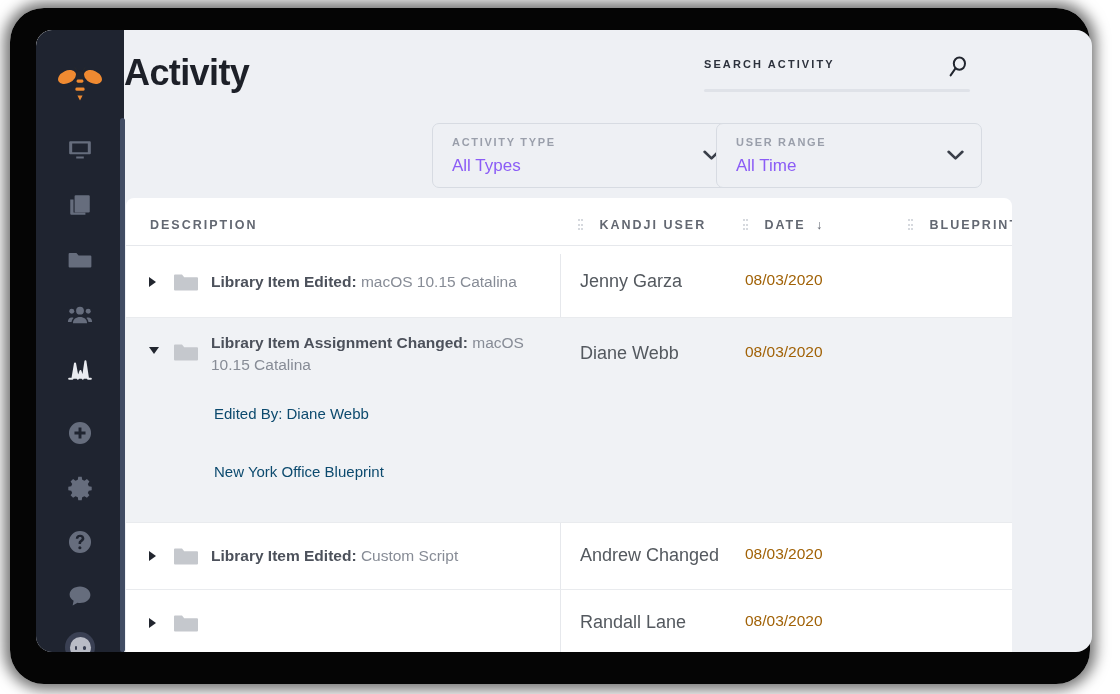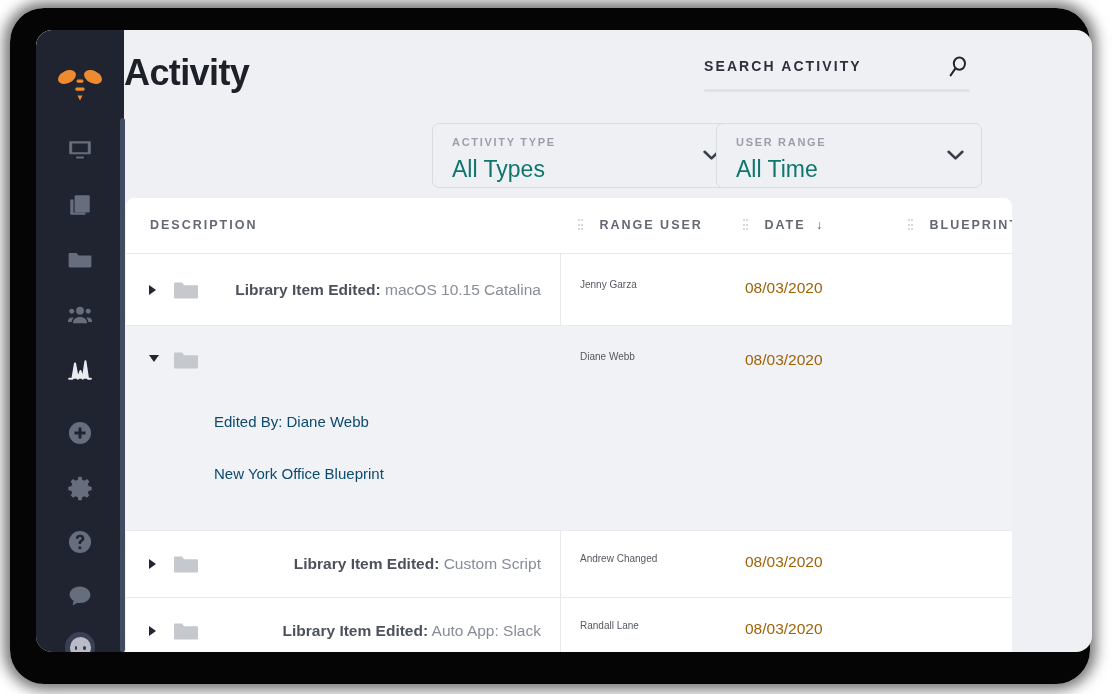--- a/index.html
+++ b/index.html
@@ -93,21 +93,21 @@
 
   .page-title {
     position: absolute; left: 88px; top: 22px;
     font-size: 36px; font-weight: bold; color: #1d2028;
     letter-spacing: -0.6px;
   }
 
   
   .search-wrap { position: absolute; left: 668px; top: 28px; width: 266px; }
   .search-label {
-    font-size: 14px; font-weight: bold; color: #2c313c;
+    font-size: 11px; font-weight: bold; color: #2c313c;
     letter-spacing: 2.1px;
   }
   .search-rule {
     position: absolute; left: 0; top: 31px;
     width: 266px; height: 3px; background: #dfe2e8; border-radius: 2px;
   }
   .search-icon { position: absolute; right: 0; top: -4px; }
 
   
   .select {
@@ -116,34 +116,34 @@
     border: 1px solid #d7dbe2; border-radius: 7px;
   }
   .select.type { left: 396px; width: 306px; }
   .select.range { left: 680px; width: 266px; }
   .select-label {
     position: absolute; left: 19px; top: 12px;
     font-size: 11px; font-weight: bold; color: #9a9fab; letter-spacing: 1.7px;
   }
   .select-value {
     position: absolute; left: 19px; top: 32px;
-    font-size: 23px; color: #0f766e;
+    font-size: 17px; color: #8b5cf6;
   }
   .chev { position: absolute; right: 17px; top: 26px; }
 
   
   .card {
     position: absolute; left: 90px; top: 168px;
     width: 886px; height: 462px;
     background: #ffffff;
     border-radius: 8px 8px 0 0;
     overflow: hidden;
   }
   .thead {
-    position: relative; height: 56px;
+    position: relative; height: 48px;
     border-bottom: 1px solid #e6e8ec;
     padding-left: 24px;
   }
   .th {
     position: absolute; top: 20px;
     font-size: 12.5px; font-weight: bold; color: #636872; letter-spacing: 2px;
     white-space: nowrap;
   }
   .th.desc { left: 24px; }
   .th.user { left: 452px; }
@@ -158,21 +158,21 @@
     width: 2px; height: 2px; margin: 0 1px 2.5px 0;
     background: #c9ccd3; border-radius: 50%;
   }
   .sort-arrow { margin-left: 5px; font-weight: bold; }
 
   .vdiv {
     position: absolute; left: 434px; top: 56px;
     width: 1px; height: 406px; background: #e6e8ec;
   }
 
-  .row { position: relative; border-bottom: 1px solid #e9ebee; text-align: right; }
+  .row { position: relative; border-bottom: 1px solid #e9ebee; }
   .row.shaded { background: #f0f2f5; }
 
   .tri {
     position: absolute; left: 23px;
     width: 0; height: 0;
   }
   .tri.closed {
     border-left: 7px solid #22262f;
     border-top: 5px solid transparent;
     border-bottom: 5px solid transparent;
@@ -183,21 +183,21 @@
     border-right: 5px solid transparent;
   }
   .folder { position: absolute; left: 48px; }
   .rdesc {
     position: absolute; left: 85px; width: 330px;
     font-size: 15.5px; color: #878c96; line-height: 22px;
   }
   .rdesc b { color: #4c515b; font-weight: bold; }
   .ruser {
     position: absolute; left: 454px;
-    font-size: 10px; color: #54595f;
+    font-size: 18px; color: #54595f;
   }
   .rdate {
     position: absolute; left: 619px;
     font-size: 15.5px; color: #a16207;
   }
   .detail {
     font-size: 15px; color: #0c4a6e; line-height: 20px;
   }
 </style>
 </head>
@@ -323,21 +323,21 @@
     </div>
 
     <section class="card">
 
       <div class="thead">
         <div class="th desc">
           <span>DESCRIPTION</span>
         </div>
         <div class="th user">
           <span class="grip"><i></i><i></i><i></i><i></i><i></i><i></i></span>
-          <span>RANGE USER</span>
+          <span>KANDJI USER</span>
         </div>
         <div class="th date">
           <span class="grip"><i></i><i></i><i></i><i></i><i></i><i></i></span>
           <span>DATE</span>
           <span class="sort-arrow">↓</span>
         </div>
         <div class="th bp">
           <span class="grip"><i></i><i></i><i></i><i></i><i></i><i></i></span>
           <span>BLUEPRINT</span>
         </div>
@@ -356,48 +356,48 @@
         </div>
         <div class="ruser" style="top:25px">Jenny Garza</div>
         <div class="rdate" style="top:25px">08/03/2020</div>
       </div>
 
       <div class="row shaded" style="height:205px">
         <span class="tri open" style="top:29px"></span>
         <svg class="folder" style="top:24px" width="24" height="20" viewBox="0 0 24 20">
           <path d="M1 2.6h7l2.2 2.6H23a1 1 0 0 1 1 1v11.2a1 1 0 0 1-1 1H1a1 1 0 0 1-1-1V3.6a1 1 0 0 1 1-1z" fill="#c5c8cd"></path>
         </svg>
+        <div class="rdesc" style="top:14px">
+          <b>Library Item Assignment Changed:</b>
+          <span>macOS 10.15 Catalina</span>
+        </div>
         <div class="ruser" style="top:25px">Diane Webb</div>
         <div class="rdate" style="top:25px">08/03/2020</div>
 
         <div class="detail" style="position:absolute;left:88px;top:86px">Edited By: Diane Webb</div>
-        <div class="detail" style="position:absolute;left:88px;top:138px">New York Office Blueprint</div>
+        <div class="detail" style="position:absolute;left:88px;top:144px">New York Office Blueprint</div>
       </div>
 
       <div class="row" style="height:67px">
         <span class="tri closed" style="top:28px"></span>
         <svg class="folder" style="top:23px" width="24" height="20" viewBox="0 0 24 20">
           <path d="M1 2.6h7l2.2 2.6H23a1 1 0 0 1 1 1v11.2a1 1 0 0 1-1 1H1a1 1 0 0 1-1-1V3.6a1 1 0 0 1 1-1z" fill="#c5c8cd"></path>
         </svg>
         <div class="rdesc" style="top:22px">
           <b>Library Item Edited:</b>
           <span>Custom Script</span>
         </div>
         <div class="ruser" style="top:22px">Andrew Changed</div>
         <div class="rdate" style="top:22px">08/03/2020</div>
       </div>
 
       <div class="row" style="height:67px">
         <span class="tri closed" style="top:28px"></span>
         <svg class="folder" style="top:23px" width="24" height="20" viewBox="0 0 24 20">
           <path d="M1 2.6h7l2.2 2.6H23a1 1 0 0 1 1 1v11.2a1 1 0 0 1-1 1H1a1 1 0 0 1-1-1V3.6a1 1 0 0 1 1-1z" fill="#c5c8cd"></path>
         </svg>
-        <div class="rdesc" style="top:22px">
-          <b>Library Item Edited:</b>
-          <span>Auto App: Slack</span>
-        </div>
         <div class="ruser" style="top:22px">Randall Lane</div>
         <div class="rdate" style="top:22px">08/03/2020</div>
       </div>
 
     </section>
   </main>
 </div>
 
 </body></html>

